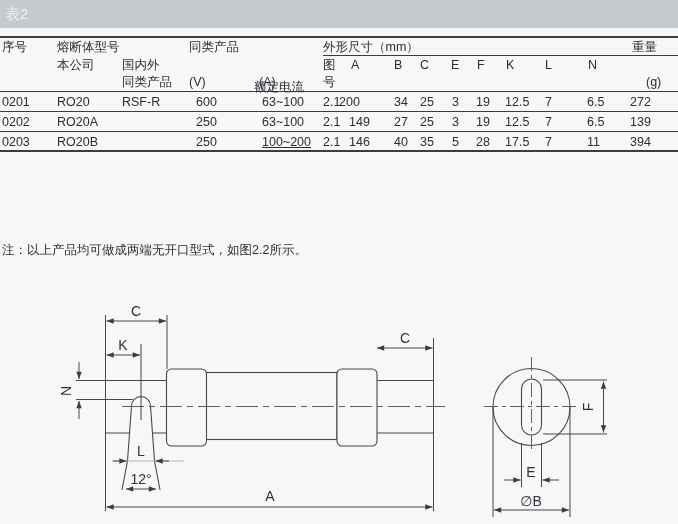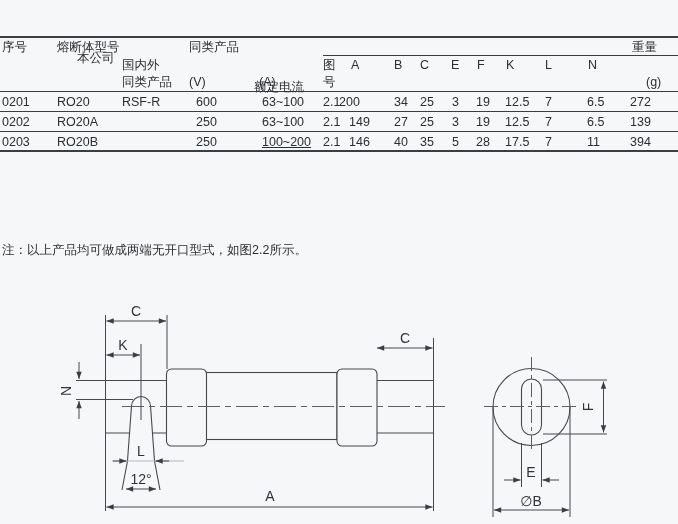--- a/index.html
+++ b/index.html
@@ -27,35 +27,39 @@
   .hline{position:absolute;background:#3a3e41;}
   .note{position:absolute;left:2px;top:242px;font-size:12.5px;}
   svg.diagram{position:absolute;left:0;top:0;}
   svg text{font-family:"Liberation Sans","DejaVu Sans",sans-serif;font-size:14px;fill:#2f3337;}
 </style>
 </head>
 <body>
 
 <div id="page">
 
+  <div id="titlebar">
+    <span class="t">表2</span>
+  </div>
 
   <div class="hline" style="left:0;top:36px;width:678px;height:2px;"></div>
   <div class="hline" style="left:323px;top:55px;width:355px;height:1px;"></div>
   <div class="hline" style="left:0;top:91px;width:678px;height:1px;"></div>
   <div class="hline" style="left:0;top:111px;width:678px;height:1px;"></div>
   <div class="hline" style="left:0;top:131px;width:678px;height:1px;"></div>
   <div class="hline" style="left:0;top:150px;width:678px;height:2px;"></div>
 
   <span class="cell" style="left:2px;top:40px;">序号</span>
   <span class="cell" style="left:57px;top:40px;">熔断体型号</span>
   <span class="cell" style="left:189px;top:40px;">同类产品</span>
   <span class="cell" style="left:254px;top:40px;margin-top:40px;">额定电流</span>
+  <span class="cell" style="left:323px;top:40px;">外形尺寸（mm）</span>
   <span class="cell" style="left:632px;top:40px;">重量</span>
 
-  <span class="cell" style="left:57px;top:51px;margin-left:20px;">本公司</span>
+  <span class="cell" style="left:57px;top:58px;">本公司</span>
   <span class="cell" style="left:122px;top:58px;">国内外</span>
   <span class="cell" style="left:323px;top:58px;">图</span>
   <span class="cell" style="left:351px;top:58px;">A</span>
   <span class="cell" style="left:394px;top:58px;">B</span>
   <span class="cell" style="left:420px;top:58px;">C</span>
   <span class="cell" style="left:451px;top:58px;">E</span>
   <span class="cell" style="left:477px;top:58px;">F</span>
   <span class="cell" style="left:506px;top:58px;">K</span>
   <span class="cell" style="left:545px;top:58px;">L</span>
   <span class="cell" style="left:588px;top:58px;">N</span>

